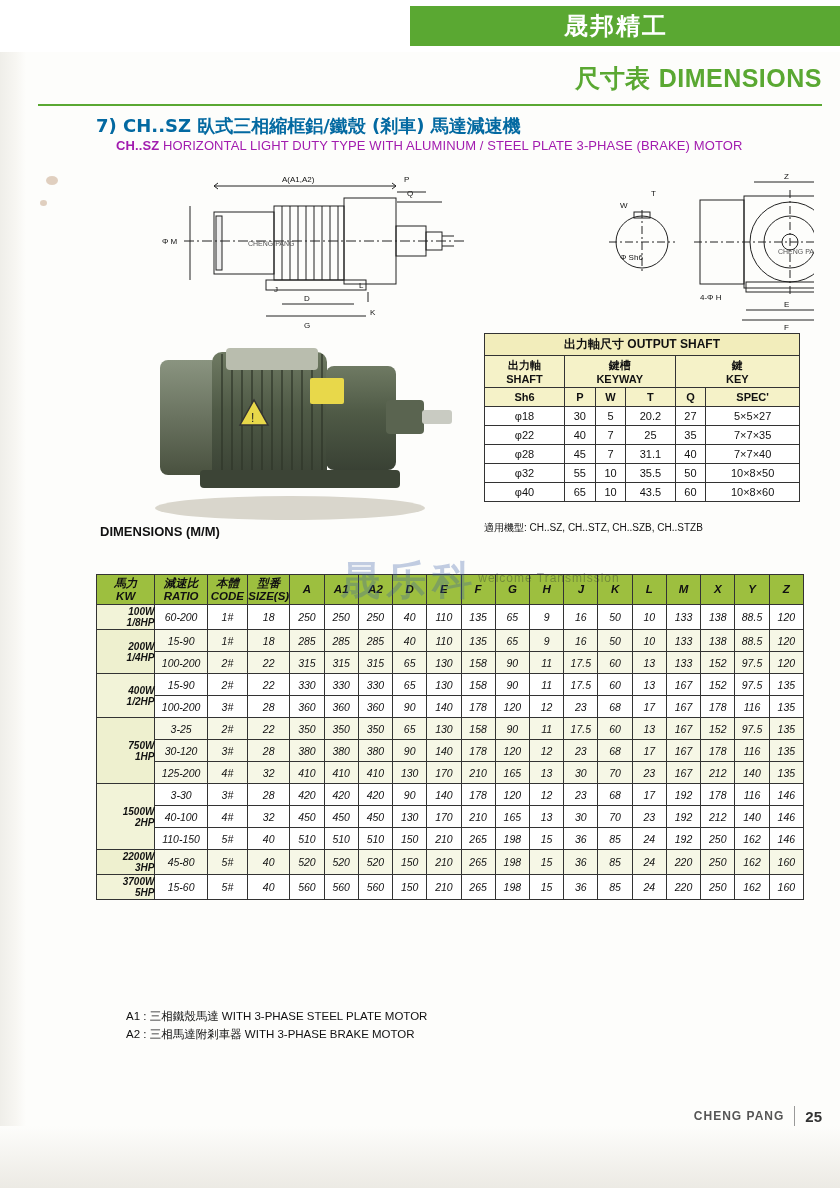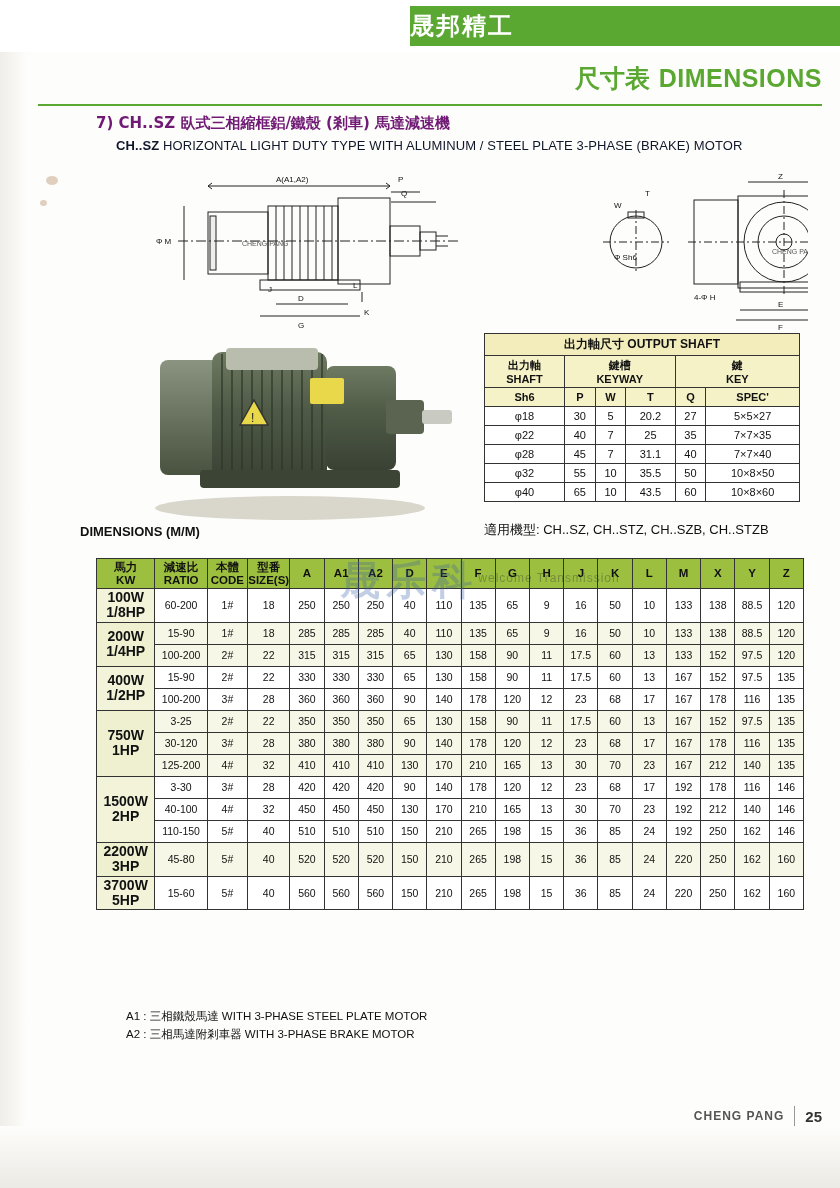--- a/index.html
+++ b/index.html
@@ -18,21 +18,21 @@
     background: #fdfdfb;
   }
   
   .header-bar {
     position: absolute; top: 0; left: 0; width: 840px; height: 52px;
     background: #ffffff;
   }
   .header-green {
     position: absolute; top: 6px; right: 0; width: 430px; height: 40px;
     background: #5aa832;
-    display: flex; align-items: center; justify-content: flex-start;
+    display: flex; align-items: center; justify-content: center;
     padding-right: 18px;
   }
   .brand-cn {
     color: #ffffff; font-size: 24px; font-weight: bold; letter-spacing: 2px;
     font-family: "DejaVu Sans", sans-serif;
   }
   .dimensions-title {
     position: absolute; top: 62px; right: 18px;
     font-size: 25px; font-weight: bold; color: #5aa832;
     font-family: "DejaVu Sans", sans-serif;
@@ -46,74 +46,75 @@
     position: absolute; left: 0; top: 0; width: 26px; height: 1188px;
     background: linear-gradient(90deg,#efeee9 0%, #f7f6f2 60%, #fdfdfb 100%);
   }
   .bottom-edge {
     position: absolute; left: 0; bottom: 0; width: 840px; height: 62px;
     background: linear-gradient(0deg,#eceae4 0%, #fdfdfb 100%);
   }
   
   .sec-title {
     position: absolute; left: 96px; top: 114px;
-    font-size: 15px; font-weight: bold; color: #701a75;
+    font-size: 18px; font-weight: bold; color: #0369a1;
     font-family: "DejaVu Sans", sans-serif;
   }
   .sec-sub {
     position: absolute; left: 116px; top: 138px;
-    font-size: 13px; color: #0f172a; letter-spacing: .1px;
+    font-size: 13px; color: #a21caf; letter-spacing: .1px;
   }
   .sec-sub b { font-weight: bold; }
 
   
-  .drawings { position:absolute; left:148px; top:170px; width:660px; height:165px; }
+  .drawings { position:absolute; left:154px; top:170px; width:660px; height:165px; }
   .photo {
     position: absolute; left: 140px; top: 330px; width: 330px; height: 195px;
   }
 
   
   .shaft-table {
     position: absolute; left: 484px; top: 333px; width: 316px;
     border-collapse: collapse; font-size: 11px;
   }
   .shaft-table th, .shaft-table td {
     border: 1px solid #333; text-align: center; padding: 2px 1px; height: 19px;
   }
   .shaft-table thead th { background: #f5f2c8; font-weight: bold; }
   .shaft-table .hdr-main { background:#f2edbb; font-weight:bold; font-size:12px; }
   .shaft-table td { background: #ffffff; }
   .note-applies {
-    position:absolute; left:484px; top:521px; font-size:13px; color:#111;
+    position:absolute; left:484px; top:521px; font-size:10px; color:#111;
   }
 
   
   .dim-label {
-    position: absolute; left: 80px; top: 524px;
+    position: absolute; left: 100px; top: 524px;
     font-size: 13px; font-weight: bold;
   }
 
   
   .main-table {
-    position: absolute; left: 96px; top: 558px; width: 708px;
+    position: absolute; left: 96px; top: 574px; width: 708px;
     border-collapse: collapse;
     font-size: 10.5px;
+    font-style: italic;
   }
   .main-table th, .main-table td {
     border: 1px solid #333;
     text-align: center;
     padding: 1px 0;
   }
   .main-table thead th {
     background: #9dbf3f; color:#111; font-weight: bold; font-size: 11.5px;
     height: 30px; line-height: 1.05;
   }
   .main-table thead th.kw { background:#9dbf3f; }
   .main-table td { height: 22px; background:#ffffff; }
-  .main-table td.kwcell { background:#f2f3d8; font-weight:bold; font-size:14px; line-height:1.1; }
+  .main-table td.kwcell { background:#f2f3d8; font-weight:bold; font-size:10px; line-height:1.1;text-align:right; }
   .main-table tr.alt td { background:#f6f7e6; }
   .main-table tr.alt td.kwcell { background:#eef0cf; }
   .col-kw { width: 58px; }
   .col-ratio { width: 52px; }
   .col-code { width: 40px; }
   .col-size { width: 42px; }
   .col-n { width: 34px; }
 
   .watermark {
     position:absolute; left: 330px; top: 540px; width: 300px; height: 80px;

